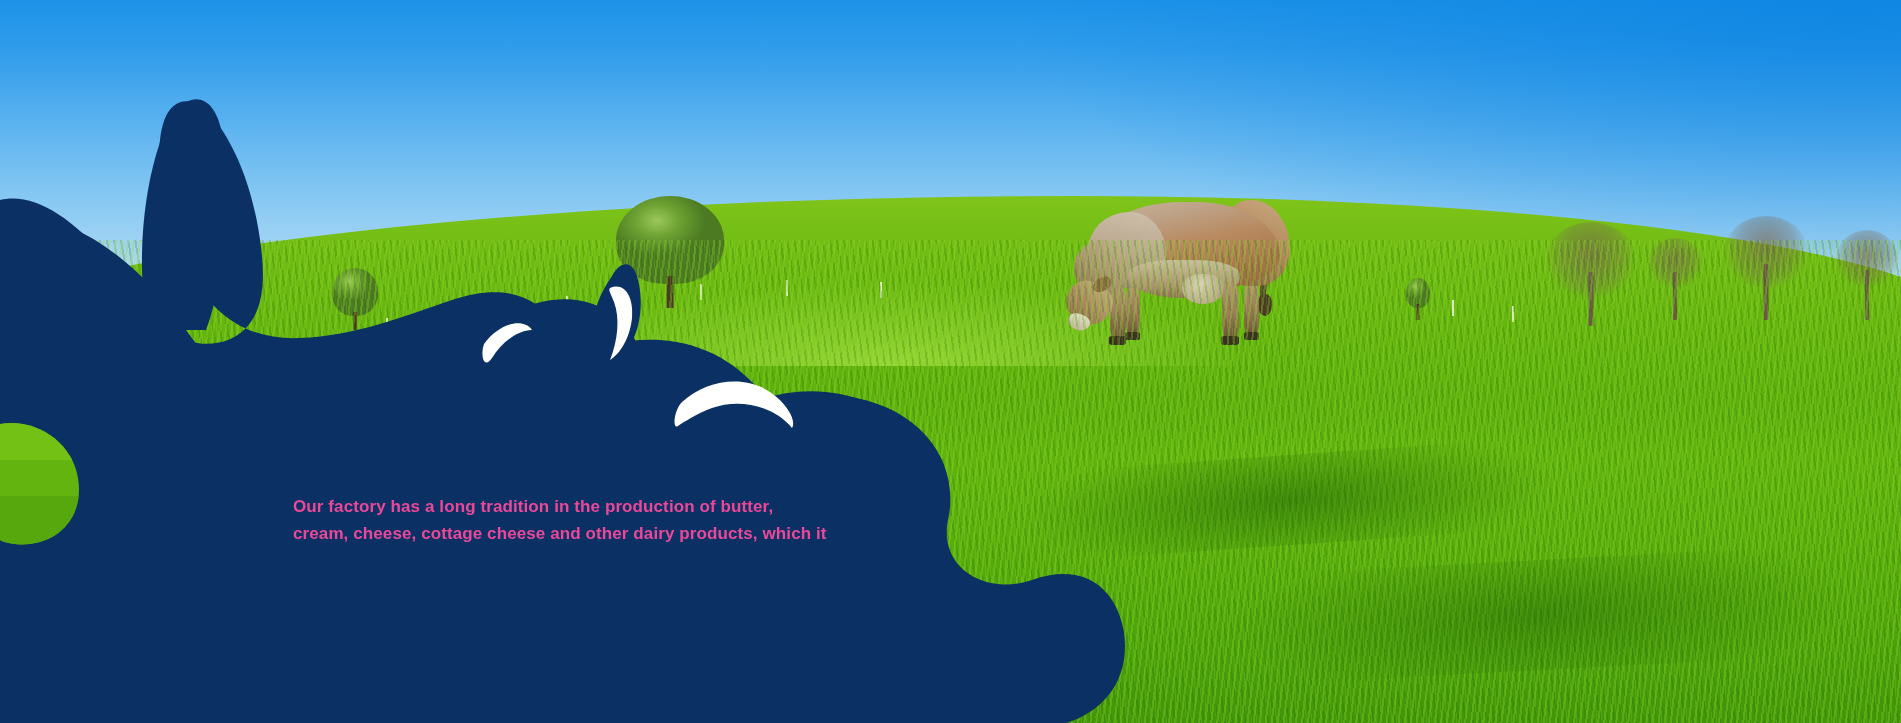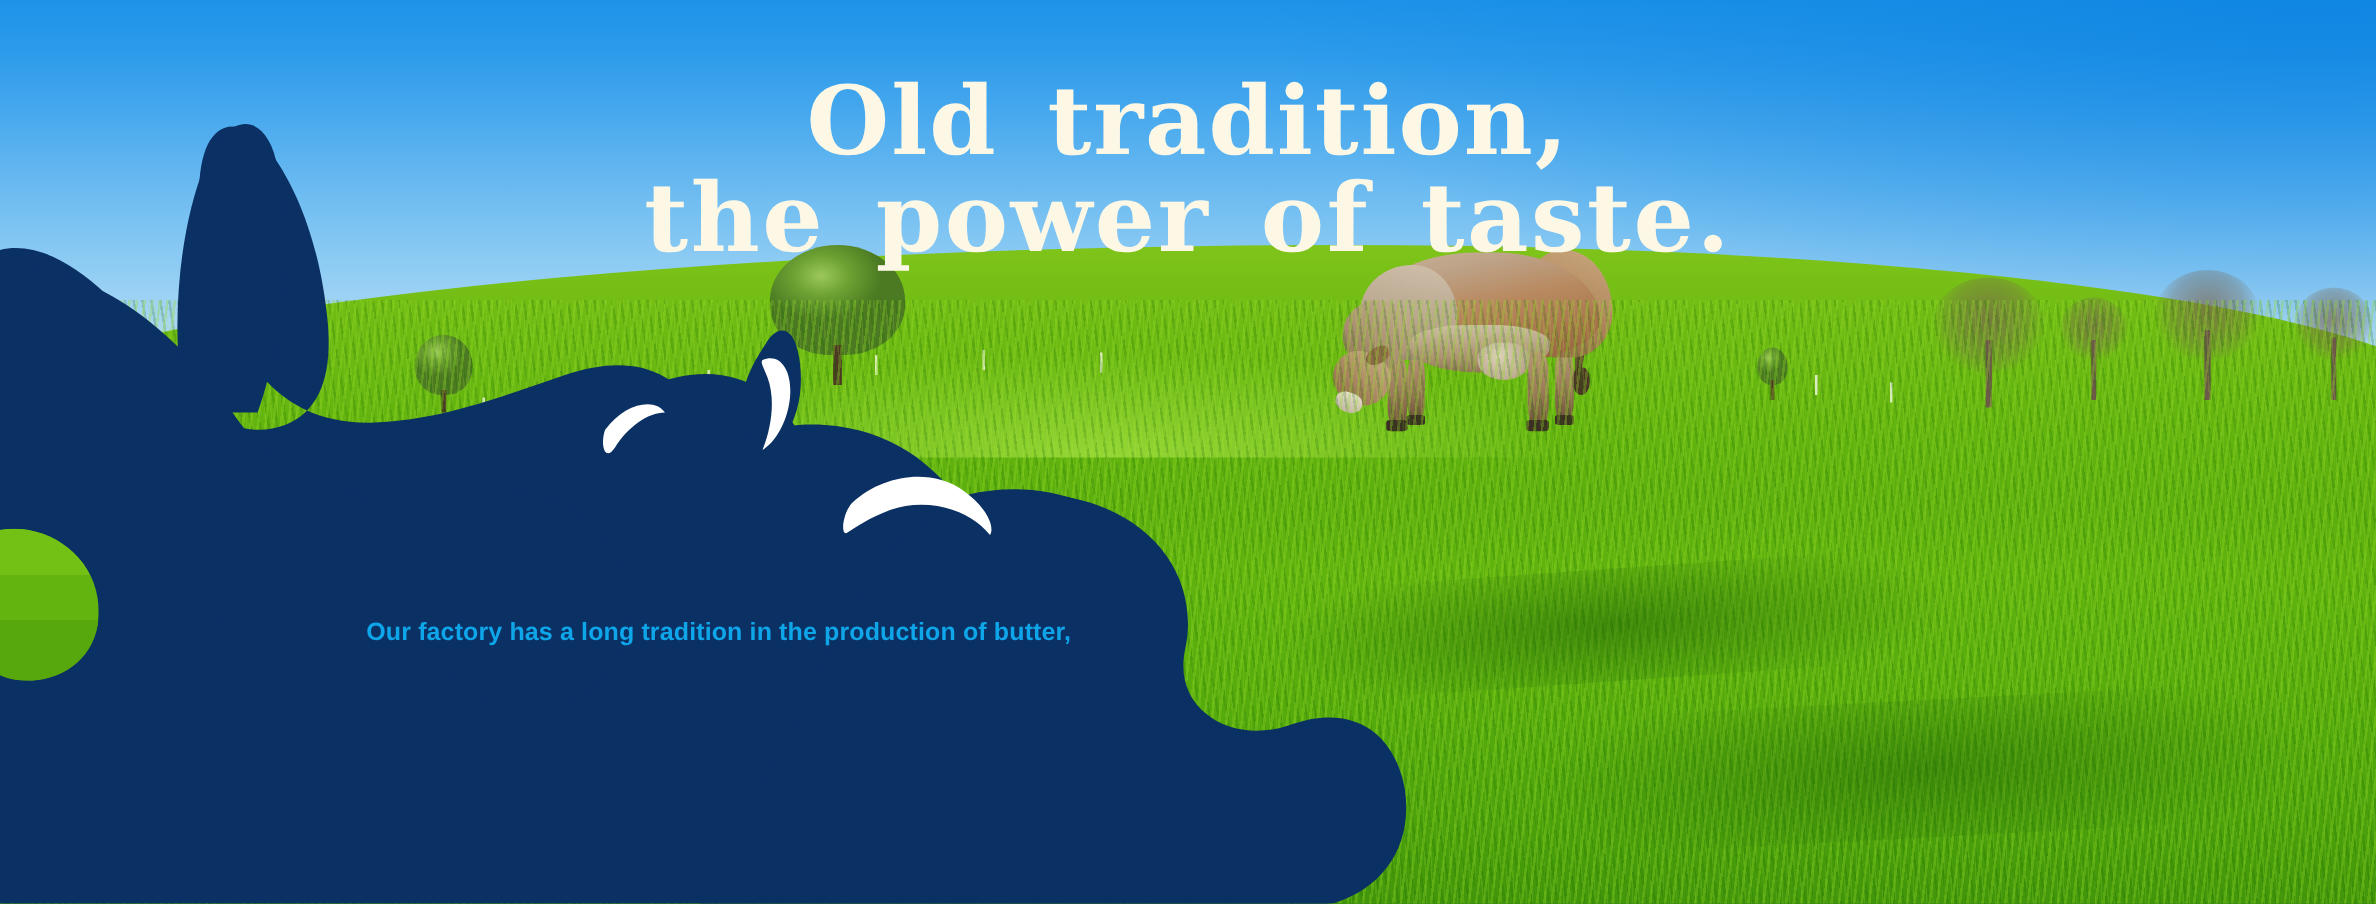--- a/index.html
+++ b/index.html
@@ -186,24 +186,24 @@
     font-size:76px;
     line-height:78px;
     letter-spacing:1.5px;
     color:#fdf8e6;
     word-spacing:12px;
   }
   .headline .l2 { display:block; letter-spacing:2px; }
 
   .intro {
     position:absolute; left:293px; top:493px; width:600px;
-    color:#0ea5e9;
+    color:#ec4899;
     font-family:"Liberation Sans", sans-serif;
     font-weight:700;
-    font-size:20px;
+    font-size:17px;
     line-height:27px;
     letter-spacing:.1px;
   }
   .intro span { display:block; white-space:nowrap; }
 </style>
 </head>
 <body>
 
 <div class="hero">
 
@@ -363,22 +363,19 @@
                  C 10,546 0,540 0,540 Z"></path>
       </clipPath>
       <g clip-path="url(#dropClip)">
         <rect x="0" y="400" width="120" height="170" fill="#63b40e"></rect>
         <rect x="0" y="400" width="120" height="60" fill="#77c418" opacity=".8"></rect>
         <rect x="0" y="496" width="120" height="74" fill="#55a60c" opacity=".85"></rect>
       </g>
     </svg>
   </div>
 
-  <h1 class="headline">
-    <span>Old tradition,</span>
-    <span class="l2">the power of taste.</span>
-  </h1>
 
   <p class="intro">
     <span>Our factory has a long tradition in the production of butter,</span>
+    <span>cream, cheese, cottage cheese and other dairy products, which it</span>
   </p>
 
 </div>
 
 </body></html>

